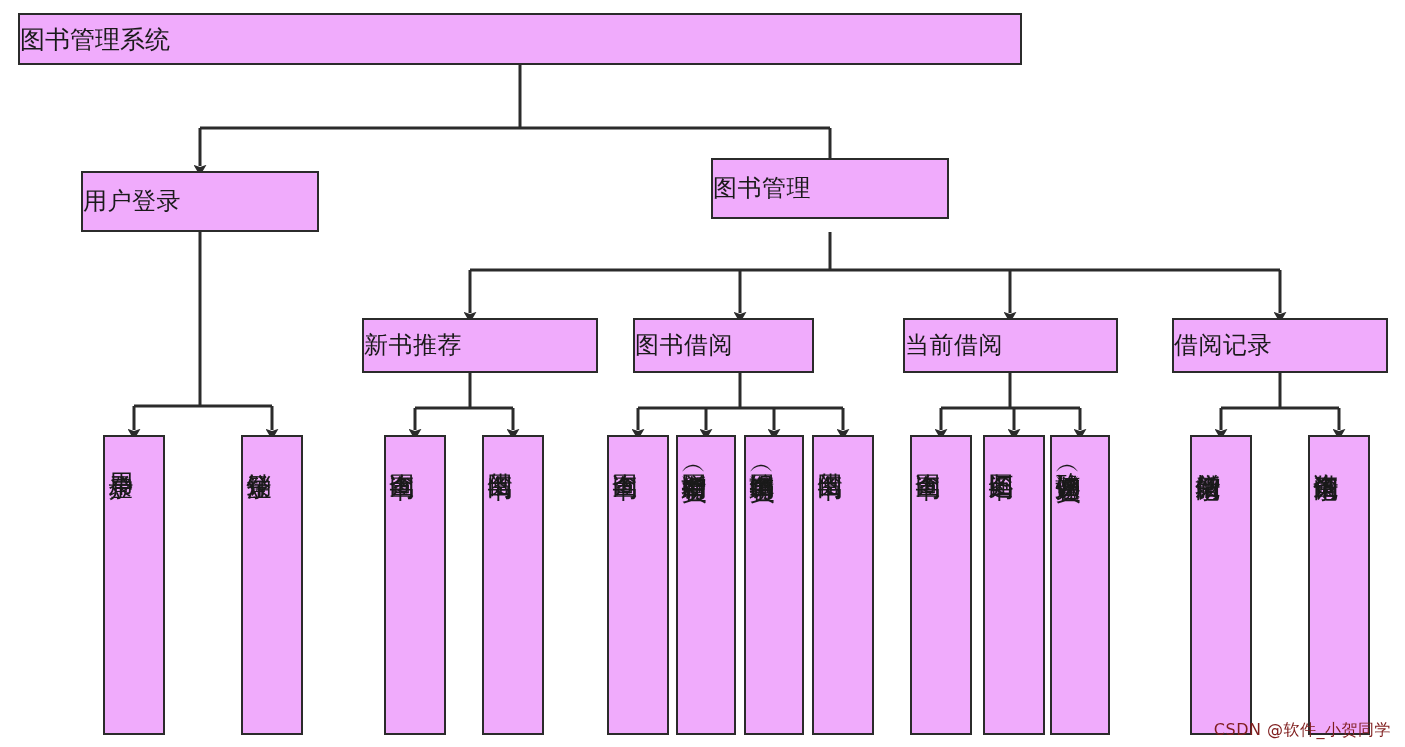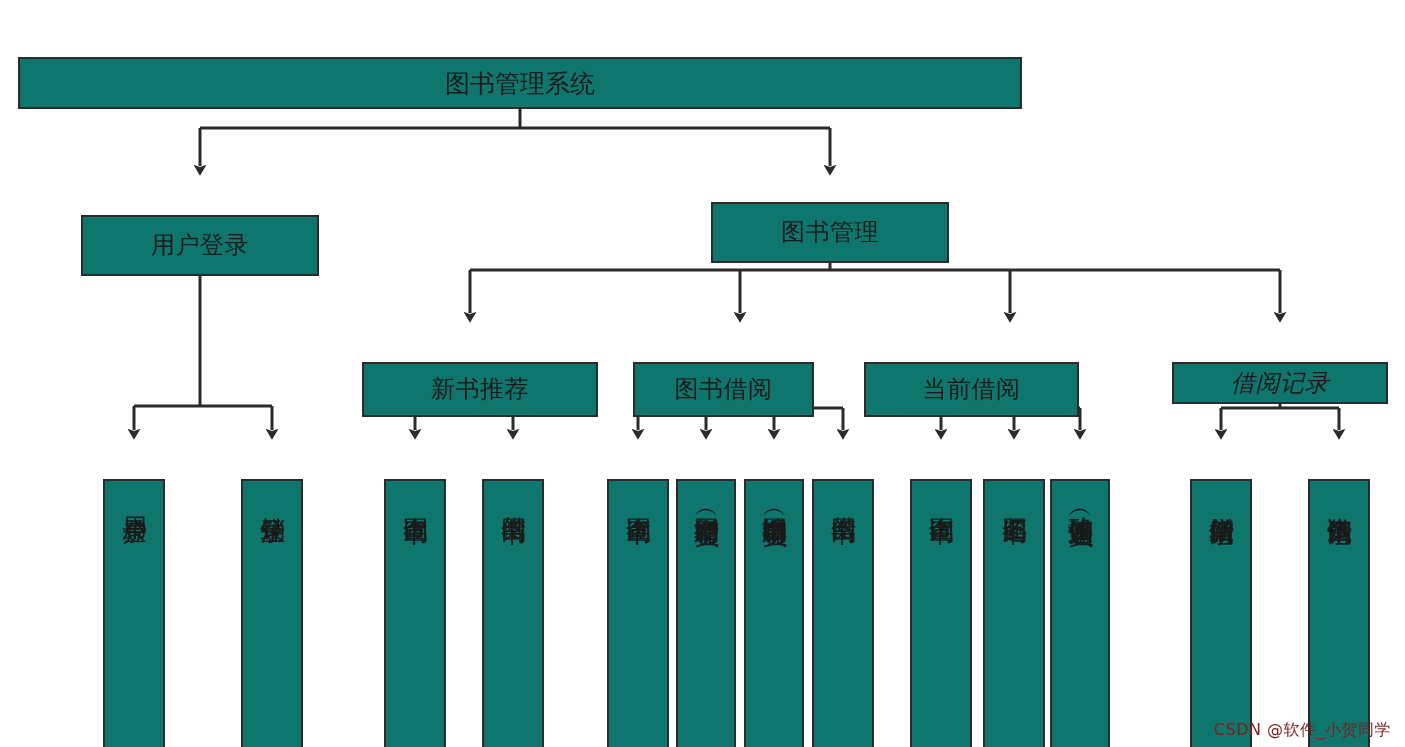--- a/index.html
+++ b/index.html
@@ -22,26 +22,25 @@
     left: 0;
     top: 0;
     width: 1405px;
     height: 747px;
     pointer-events: none;
   }
   .node {
     position: absolute;
     box-sizing: border-box;
     border: 2.5px solid #2b2b2b;
-    background: #0f766e;
+    background: #f0abfc;
     display: flex;
     align-items: center;
-    justify-content: center;
+    justify-content: flex-start;
     color: #1a1a1a;
-    margin-top: 44px;
   }
   .node-h {
     font-size: 25px;
     letter-spacing: 0.5px;
     line-height: 1.1;
   }
   .node-root {
     font-size: 25px;
   }
   .node-l2 {
@@ -137,24 +136,24 @@
   <div class="node node-h node-l2" style="left:711px;top:158px;width:238px;height:61px;">
     <span>图书管理</span>
   </div>
 
   <div class="node node-h node-l2" style="left:362px;top:318px;width:236px;height:55px;">
     <span>新书推荐</span>
   </div>
   <div class="node node-h node-l2" style="left:633px;top:318px;width:181px;height:55px;">
     <span>图书借阅</span>
   </div>
-  <div class="node node-h node-l2" style="left:864px;top:318px;width:215px;height:55px;">
+  <div class="node node-h node-l2" style="left:903px;top:318px;width:215px;height:55px;">
     <span>当前借阅</span>
   </div>
-  <div class="node node-h node-l2" style="left:1172px;top:318px;width:216px;height:42px;font-style:italic;">
+  <div class="node node-h node-l2" style="left:1172px;top:318px;width:216px;height:55px;">
     <span>借阅记录</span>
   </div>
 
   <div class="node leaf" style="left:103px;top:435px;width:62px;height:300px;">
     <span class="vtext">用户登录</span>
   </div>
   <div class="node leaf" style="left:241px;top:435px;width:62px;height:300px;">
     <span class="vtext">注销登录</span>
   </div>
 

